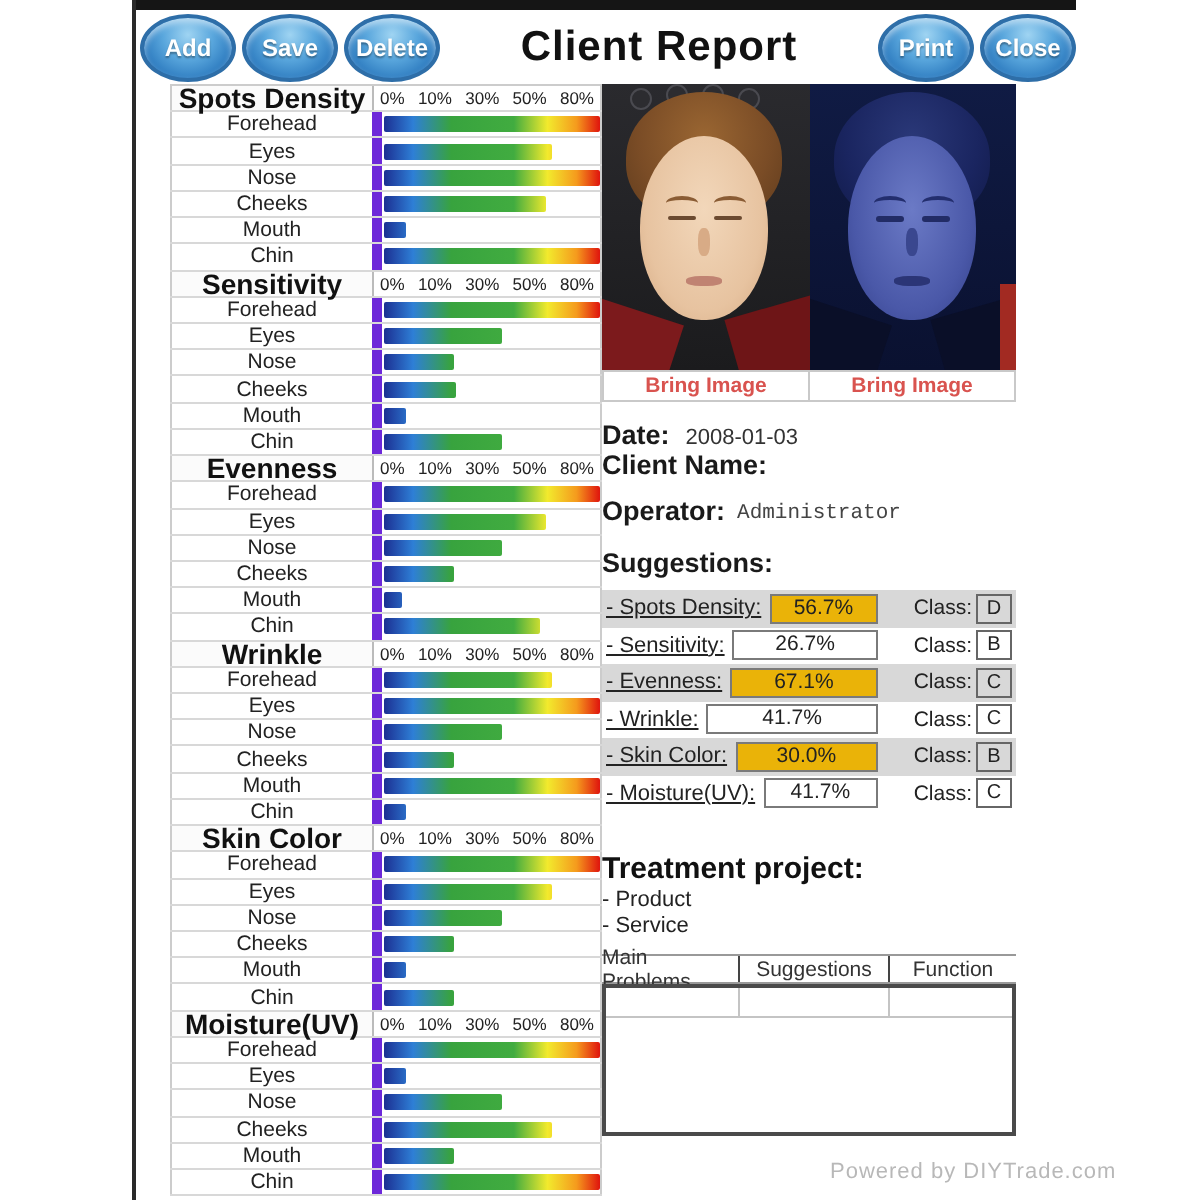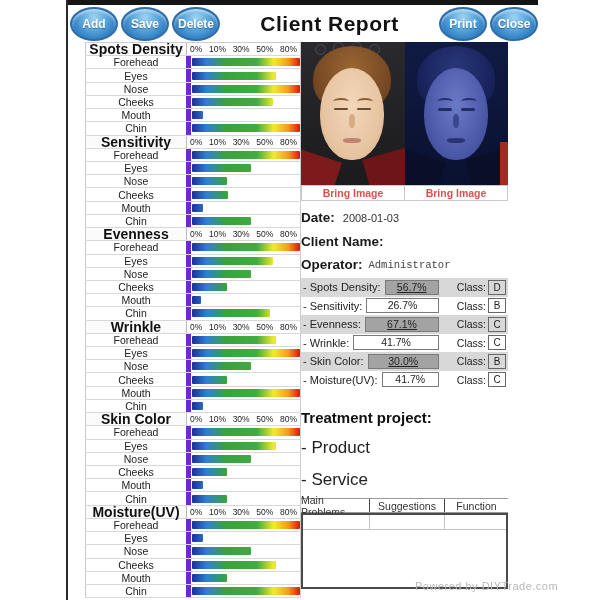--- a/index.html
+++ b/index.html
@@ -58,44 +58,44 @@
   .pu-mouth{left:42px;top:96px;width:18px;height:5px;background:#2b3576;border-radius:40%;}
   .pu-sh-l{left:-14px;top:112px;width:50px;height:40px;background:#0a0f28;transform:rotate(18deg);}
   .pu-sh-r{right:-14px;top:110px;width:52px;height:42px;background:#0a0f28;transform:rotate(-16deg);}
   .pu-red{right:0;top:100px;width:8px;height:43px;background:#a22a22;}
 
   .bring-row{display:flex;height:16px;border:1px solid #c9c9c9;box-sizing:border-box;}
   .bring-cell{flex:1;display:flex;align-items:center;justify-content:center;font-size:10.5px;font-weight:bold;
               color:#d9534f;cursor:pointer;}
   .bring-cell:first-child{border-right:1px solid #c9c9c9;}
 
-  .info-line{display:flex;align-items:center;}
+  .info-line{display:flex;align-items:flex-end;}
   .lbl-big{font-weight:bold;font-size:13.5px;color:#1a1a1a;}
   .date-line{margin-top:9px;}
   .date-value{font-size:11px;color:#333;margin-left:8px;}
-  .client-line{margin-top:9px;}
+  .client-line{}
   .client-value{font-size:14.5px;color:#222;margin-left:4px;}
   .operator-line{margin-top:8px;}
   .operator-value{font-size:10.5px;color:#444;margin-left:6px;font-family:Liberation Mono, monospace;}
   .sugg-heading{margin-top:11px;font-weight:bold;font-size:13.5px;color:#1a1a1a;}
 
   .sugg-rows{margin-top:6px;}
   .sugg-row{display:flex;align-items:center;height:18.5px;font-size:11px;color:#222;padding:0 2px;}
   .sugg-row.shaded{background:#d8d8d8;}
-  .sugg-label{flex:0 0 auto;white-space:nowrap;}
+  .sugg-label{flex:0 0 auto;white-space:nowrap;text-decoration:underline;}
   .sugg-value{flex:1;margin-left:4px;border:1px solid #7a7a7a;height:13px;line-height:13px;text-align:center;
               font-size:10.5px;background:#fff;}
-  .shaded .sugg-value{background:#a3a3a3;text-decoration:underline;}
+  .shaded .sugg-value{background:#eab308;}
   .sugg-class-label{margin-left:18px;white-space:nowrap;font-size:10.5px;}
   .sugg-class-box{margin-left:2px;width:16px;height:13px;line-height:13px;text-align:center;border:1px solid #666;
                   font-size:10px;background:#fff;}
   .shaded .sugg-class-box{background:#d8d8d8;}
 
   .treat-heading{margin-top:20px;font-weight:bold;font-size:15px;color:#111;}
-  .treat-item{margin-top:12px;font-size:17px;color:#222;}
+  .treat-item{margin-top:1px;font-size:11px;color:#222;}
 
   .ptable-header{margin-top:8px;display:flex;height:13px;border-top:1px solid #999;border-bottom:1px solid #999;
                  font-size:10.5px;color:#333;}
   .ptable-header .hcell{display:flex;align-items:center;justify-content:center;}
   .ptable-header .hcell:nth-child(1){width:68px;}
   .ptable-header .hcell:nth-child(2){width:74px;border-left:1px solid #444;}
   .ptable-header .hcell:nth-child(3){flex:1;border-left:1px solid #444;}
   .ptable-box{height:76px;border:2px solid #4a4a4a;box-sizing:border-box;position:relative;background:#fff;}
   .ptable-firstrow{display:flex;height:14px;border-bottom:1px solid #c4c4c4;}
   .ptable-firstrow .bcell:nth-child(1){width:66px;}
@@ -445,20 +445,21 @@
       <span class="date-value">2008-01-03</span>
     </div>
     <div class="info-line client-line">
       <span class="lbl-big">Client Name:</span>
     </div>
     <div class="info-line operator-line">
       <span class="lbl-big">Operator:</span>
       <span class="operator-value">Administrator</span>
     </div>
 
+    <div class="sugg-heading">Suggestions:</div>
     <div class="sugg-rows" id="suggestion-rows">
         <div class="sugg-row shaded">
           <span class="sugg-label">- Spots Density:</span>
           <span class="sugg-value">56.7%</span>
           <span class="sugg-class-label">Class:</span>
           <span class="sugg-class-box">D</span>
         </div>
         <div class="sugg-row">
           <span class="sugg-label">- Sensitivity:</span>
           <span class="sugg-value">26.7%</span>

